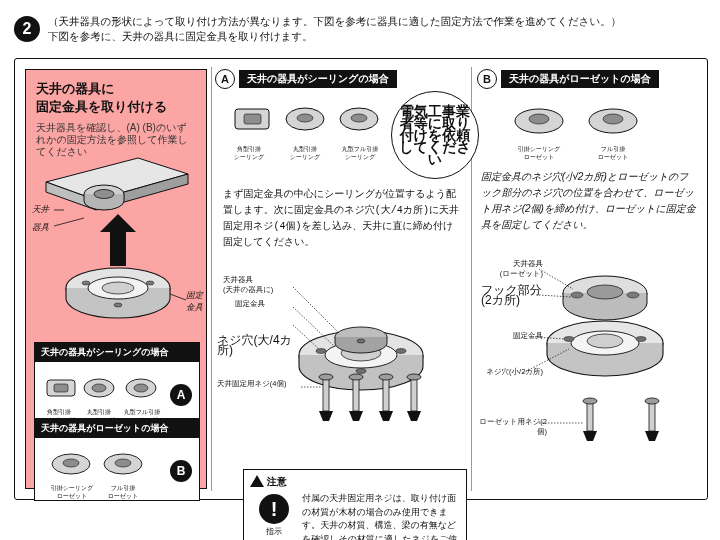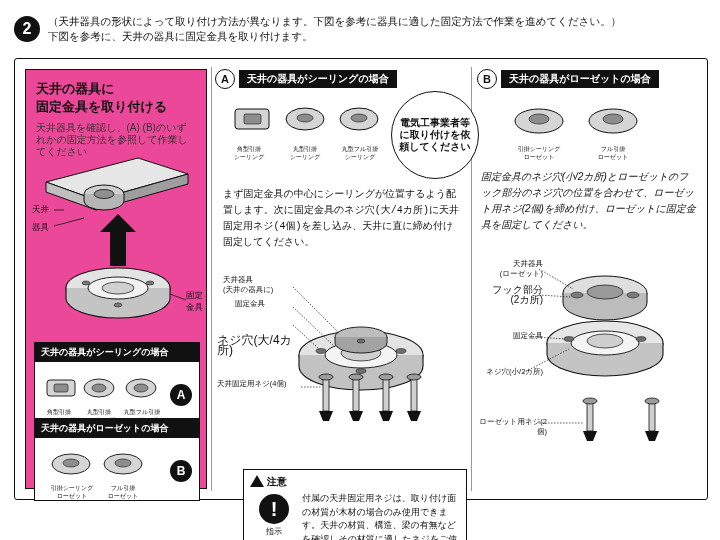--- a/index.html
+++ b/index.html
@@ -12,25 +12,25 @@
     background:#111;color:#fff;font-size:16px;font-weight:bold;display:flex;align-items:center;justify-content:center;}
   .header-text{position:absolute;left:34px;top:0;font-size:10.5px;line-height:15px;color:#111;}
 
   
   .frame{position:absolute;left:14px;top:58px;width:692px;height:440px;border:1.6px solid #111;border-radius:3px;background:#fff;}
 
   
   .vline{position:absolute;top:8px;width:0;border-left:1px solid #9a9a9a;height:424px;}
 
   
-  .panel-left{position:absolute;left:10px;top:10px;width:180px;height:418px;border:1.3px solid #111;background:#ec4899;}
+  .panel-left{position:absolute;left:10px;top:10px;width:180px;height:418px;border:1.3px solid #111;background:#fca5a5;}
   .panel-left-title{position:absolute;left:10px;top:10px;font-size:13px;font-weight:bold;line-height:18px;}
   .panel-left-sub{position:absolute;left:10px;top:52px;width:160px;font-size:10px;line-height:12px;color:#333;}
 
-  .illus-left{position:absolute;left:0;top:78px;width:180px;height:190px;}
+  .illus-left{position:absolute;left:0;top:78px;width:180px;height:190px;font-style:italic;}
 
   .lbl{position:absolute;font-size:8.5px;line-height:11px;color:#111;}
 
   .subbox{position:absolute;left:8px;width:164px;border:1px solid #111;background:#fff;}
   .subbox .bar{background:#111;color:#fff;font-size:9px;font-weight:bold;padding:3px 6px;}
   .subbox .body{position:relative;height:62px;}
   .badge{position:absolute;right:7px;top:22px;width:22px;height:22px;border-radius:50%;background:#111;color:#fff;
     font-size:12px;font-weight:bold;display:flex;align-items:center;justify-content:center;}
 
   .iconcap{position:absolute;font-size:6px;line-height:8px;text-align:center;color:#111;}
@@ -38,21 +38,21 @@
   
   .mid{position:absolute;left:200px;top:10px;width:250px;height:418px;}
   .sec-head{position:relative;height:20px;}
   .sec-letter{position:absolute;left:0;top:0;width:18px;height:18px;border-radius:50%;border:1.4px solid #111;
     font-size:11px;font-weight:bold;display:flex;align-items:center;justify-content:center;background:#fff;}
   .sec-title{position:absolute;left:24px;top:1px;background:#111;color:#fff;font-size:10px;font-weight:bold;padding:2px 8px;}
 
   .para{position:absolute;font-size:10px;line-height:16px;color:#111;}
 
   .bubble{position:absolute;border:1.4px solid #111;border-radius:50%;background:#fff;text-align:center;
-    font-size:10px;line-height:12px;font-weight:bold;display:flex;align-items:center;justify-content:center;padding:6px;}
+    font-size:14px;line-height:12px;font-weight:bold;display:flex;align-items:center;justify-content:center;padding:6px;}
 
   
   .caution{position:absolute;left:228px;top:410px;width:222px;height:78px;border:1.4px solid #111;background:#fff;}
   .caution-head{position:absolute;left:6px;top:5px;font-size:10px;font-weight:bold;}
   .caution-tri{display:inline-block;width:0;height:0;border-left:7px solid transparent;border-right:7px solid transparent;
     border-bottom:12px solid #111;vertical-align:-2px;position:relative;}
   .caution-left{position:absolute;left:8px;top:24px;width:44px;text-align:center;}
   .excl{width:30px;height:30px;border-radius:50%;background:#111;color:#fff;font-size:20px;font-weight:bold;
     display:flex;align-items:center;justify-content:center;margin:0 auto;}
   .caution-text{position:absolute;left:58px;top:22px;width:156px;font-size:9px;line-height:13.5px;}
@@ -349,21 +349,21 @@
           <path d="M62 44 L94 46"></path>
           <path d="M58 86 L88 88"></path>
           <path d="M46 122 L92 98"></path>
           <path d="M62 172 L106 172"></path>
         </g>
       </svg>
 
       <div class="para" style="left:4px;top:190px;width:62px;font-size:7.5px;line-height:10px;text-align:right;">
         <span>天井器具</span><br><span>(ローゼット)</span>
       </div>
-      <div class="para" style="left:4px;top:216px;width:62px;font-size:10px;line-height:10px;text-align:right;">
+      <div class="para" style="left:4px;top:216px;width:62px;font-size:12px;line-height:10px;text-align:left;">
         <span>フック部分</span><br><span>(2カ所)</span>
       </div>
       <div class="para" style="left:4px;top:262px;width:62px;font-size:7.5px;line-height:10px;text-align:right;">固定金具</div>
       <div class="para" style="left:0px;top:298px;width:66px;font-size:7.5px;line-height:10px;text-align:right;">ネジ穴(小/2カ所)</div>
       <div class="para" style="left:0px;top:348px;width:70px;font-size:7.5px;line-height:10px;text-align:right;">ローゼット用ネジ(2個)</div>
     </div>
 
   </div>
 </div>
 

